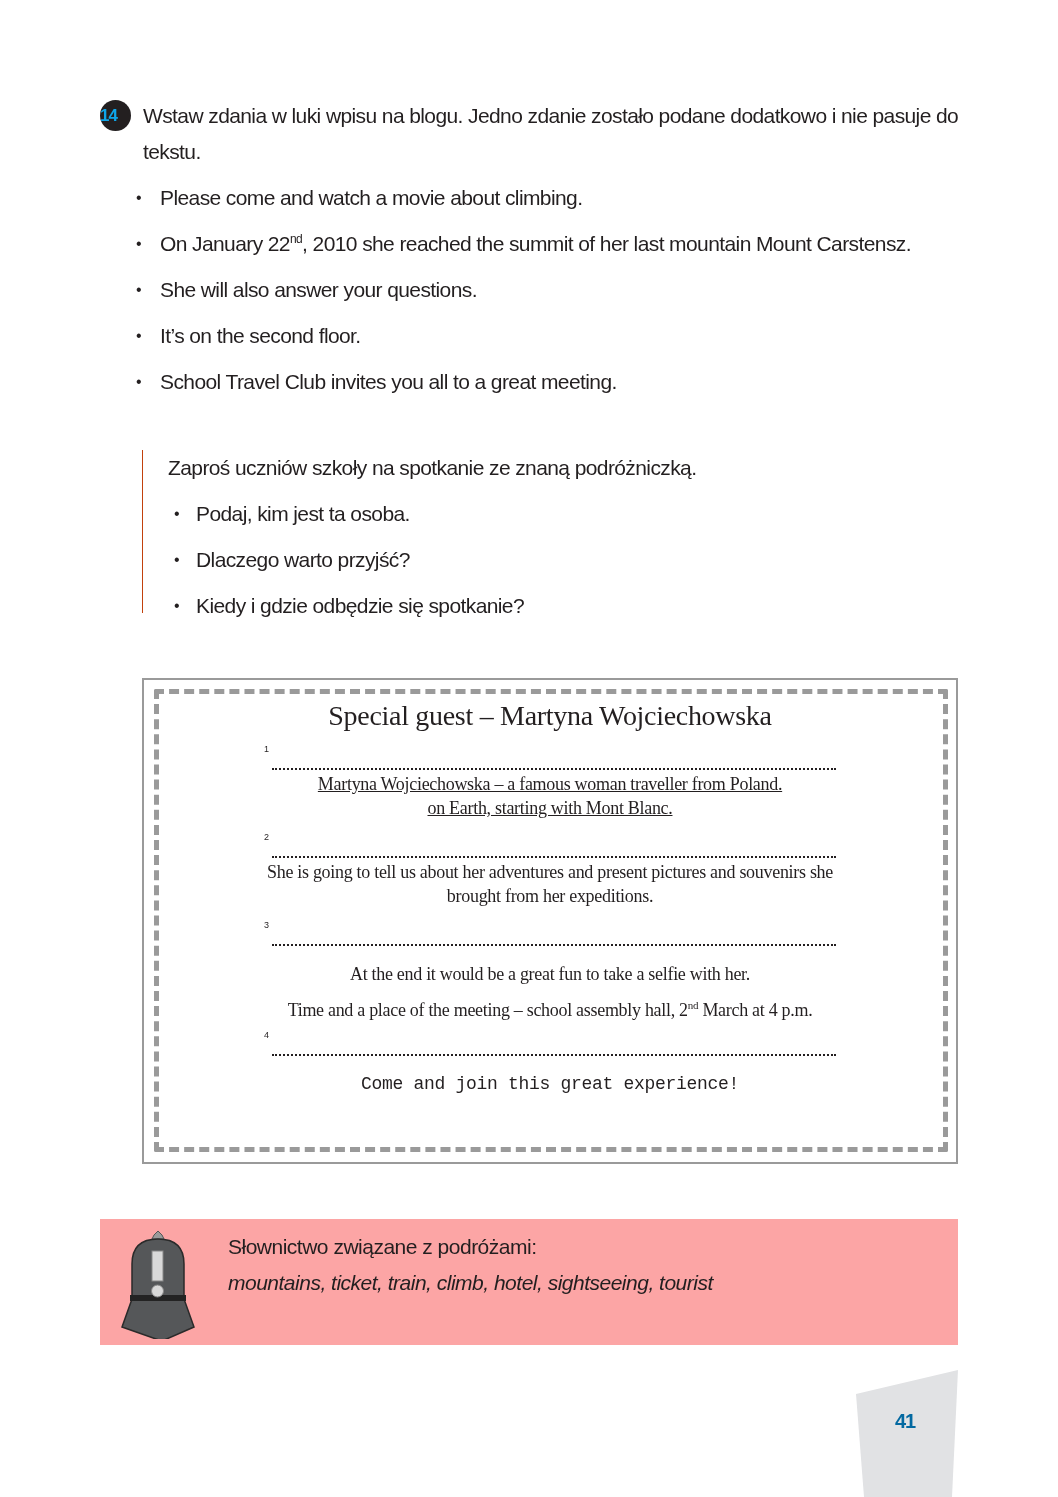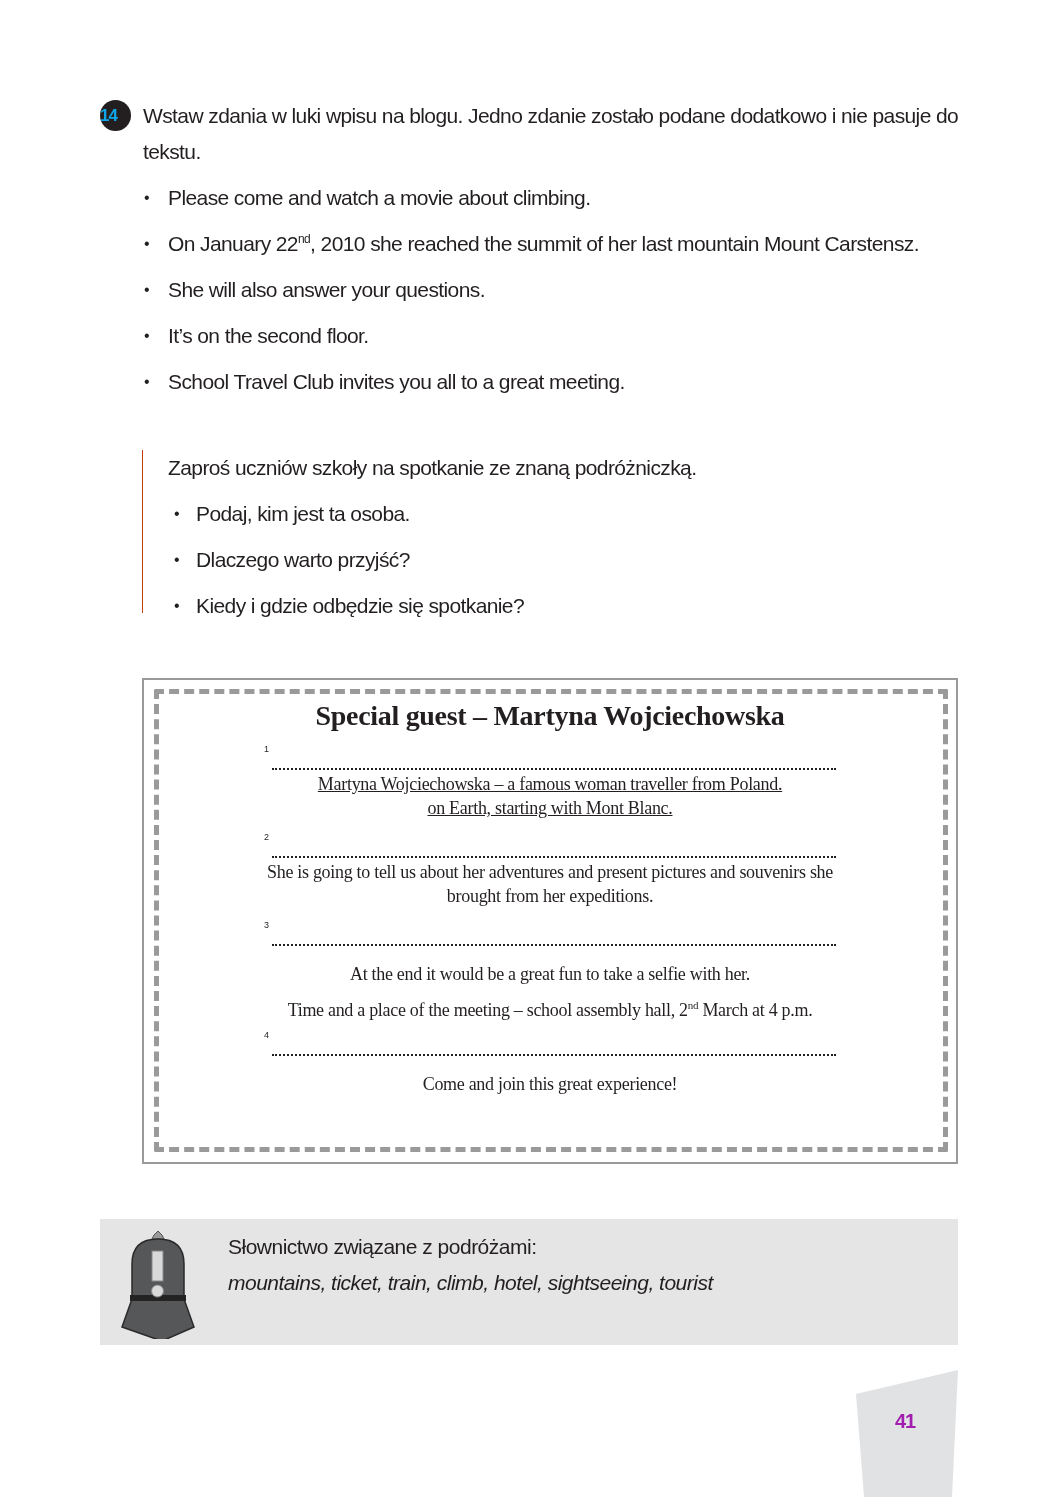--- a/index.html
+++ b/index.html
@@ -9,21 +9,21 @@
     }
     .task-header { position: absolute; left: 100px; top: 98px; width: 860px; }
     .task-num {
       position: absolute; left: 0; top: 2px; width: 31px; height: 31px; border-radius: 50%;
       background: #231f20; color: #0ea5e9; font-weight: bold; font-size: 17px; line-height: 31px; 
       letter-spacing: -1px;
     }
     .task-text {
       margin-left: 43px; font-size: 21px; line-height: 36px; letter-spacing: -0.6px;
     }
-    .options { position: absolute; left: 144px; top: 180px; width: 810px; list-style: none; margin: 0; padding: 0; }
+    .options { position: absolute; left: 136px; top: 180px; width: 810px; list-style: none; margin: 0; padding: 0; }
     .options li {
       position: relative; padding-left: 24px; font-size: 21px; line-height: 36px; letter-spacing: -0.6px;
       margin-bottom: 10px;
     }
     .options li::before {
       content: "•"; position: absolute; left: 0; top: 0; font-size: 16px;
     }
     .options sup { font-size: 12px; line-height: 0; }
     .instruction {
       position: absolute; left: 142px; top: 450px; border-left: 1px solid #c2410c; padding-left: 25px;
@@ -40,39 +40,39 @@
       border: 2px solid #9a9a9a;
     }
     .blog-inner {
       position: absolute; left: 10px; top: 9px; right: 8px; bottom: 10px;
       border: 5px dashed #9a9a9a; border-radius: 2px;
     }
     .blog-content {
       position: absolute; left: 0; right: 0; top: 0;
       font-family: "Liberation Serif", serif; text-align: center; color: #231f20;
     }
-    .blog-title { font-size: 28px; font-weight: bold; margin-top: 20px; letter-spacing: -0.3px; }
+    .blog-title { font-size: 28px; font-weight: normal; margin-top: 20px; letter-spacing: -0.3px; }
     .gap {
       position: relative; width: 572px; margin: 0 auto; height: 26px;
     }
     .gap .num { position: absolute; left: 0; top: 0; font-family: "Liberation Sans", sans-serif; font-size: 9px; }
     .gap .dots {
       position: absolute; left: 8px; right: 0; bottom: 0; border-bottom: 2px dotted #231f20;
     }
     .blog-p { font-size: 18px; line-height: 24px; letter-spacing: -0.3px; }
     .blog-p sup { font-size: 11px; line-height: 0; }
     .vocab {
-      position: absolute; left: 100px; top: 1219px; width: 858px; height: 126px; background: #e5e5e5;
+      position: absolute; left: 100px; top: 1219px; width: 858px; height: 126px; background: #fca5a5;
     }
     .helmet { position: absolute; left: 10px; top: 10px; width: 96px; height: 110px; }
     .vocab-text { position: absolute; left: 128px; top: 10px; font-size: 21px; line-height: 36px; letter-spacing: -0.5px; color: #231f20; }
     .vocab-text .words { font-style: italic; }
     .page-tab { position: absolute; left: 856px; top: 1370px; width: 102px; height: 127px; }
     .page-num {
-      position: absolute; left: 895px; top: 1410px; font-size: 20px; font-weight: bold; color: #a21caf; letter-spacing: -1px;
+      position: absolute; left: 895px; top: 1410px; font-size: 20px; font-weight: bold; color: #0369a1; letter-spacing: -1px;
     }
   </style>
 </head>
 <body>
 
 <div class="task-header">
   <div class="task-num">14</div>
   <div class="task-text">Wstaw zdania w luki wpisu na blogu. Jedno zdanie zostało podane dodatkowo i nie pasuje do tekstu.</div>
 </div>
 
@@ -116,21 +116,21 @@
     <div class="gap" style="margin-top:12px;">
       <span class="num">3</span>
         <span class="dots"></span>
     </div>
     <div class="blog-p" style="margin-top:16px;">At the end it would be a great fun to take a selfie with her.</div>
     <div class="blog-p" style="margin-top:12px;"><span>Time and a place of the meeting – school assembly hall, 2</span><sup>nd</sup><span> March at 4 p.m.</span></div>
     <div class="gap" style="margin-top:8px;">
       <span class="num">4</span>
         <span class="dots"></span>
     </div>
-    <div class="blog-p" style="margin-top:16px;">Come and join this great experience!</div>
+    <div class="blog-p" style="margin-top:16px;font-family:Liberation Mono, monospace;">Come and join this great experience!</div>
   </div>
 </div>
 
 <div class="vocab">
   <svg class="helmet" viewBox="0 0 96 110">
     <path d="M44 6 L48 2 L52 6 L54 10 L42 10 Z" fill="#9a9a9a" stroke="#555" stroke-width="1"></path>
     <path d="M22 70 L22 35 Q22 10 48 10 Q74 10 74 35 L74 70 Z" fill="#555759" stroke="#2a2a2a" stroke-width="1.5"></path>
     <path d="M22 70 L74 70 L84 98 L52 112 L46 110 L12 98 Z" fill="#555759" stroke="#2a2a2a" stroke-width="1.5"></path>
     <rect x="20" y="66" width="56" height="6" fill="#232323"></rect>
     <rect x="42" y="22" width="11" height="30" fill="#d9d9d9" stroke="#888" stroke-width="1"></rect>

